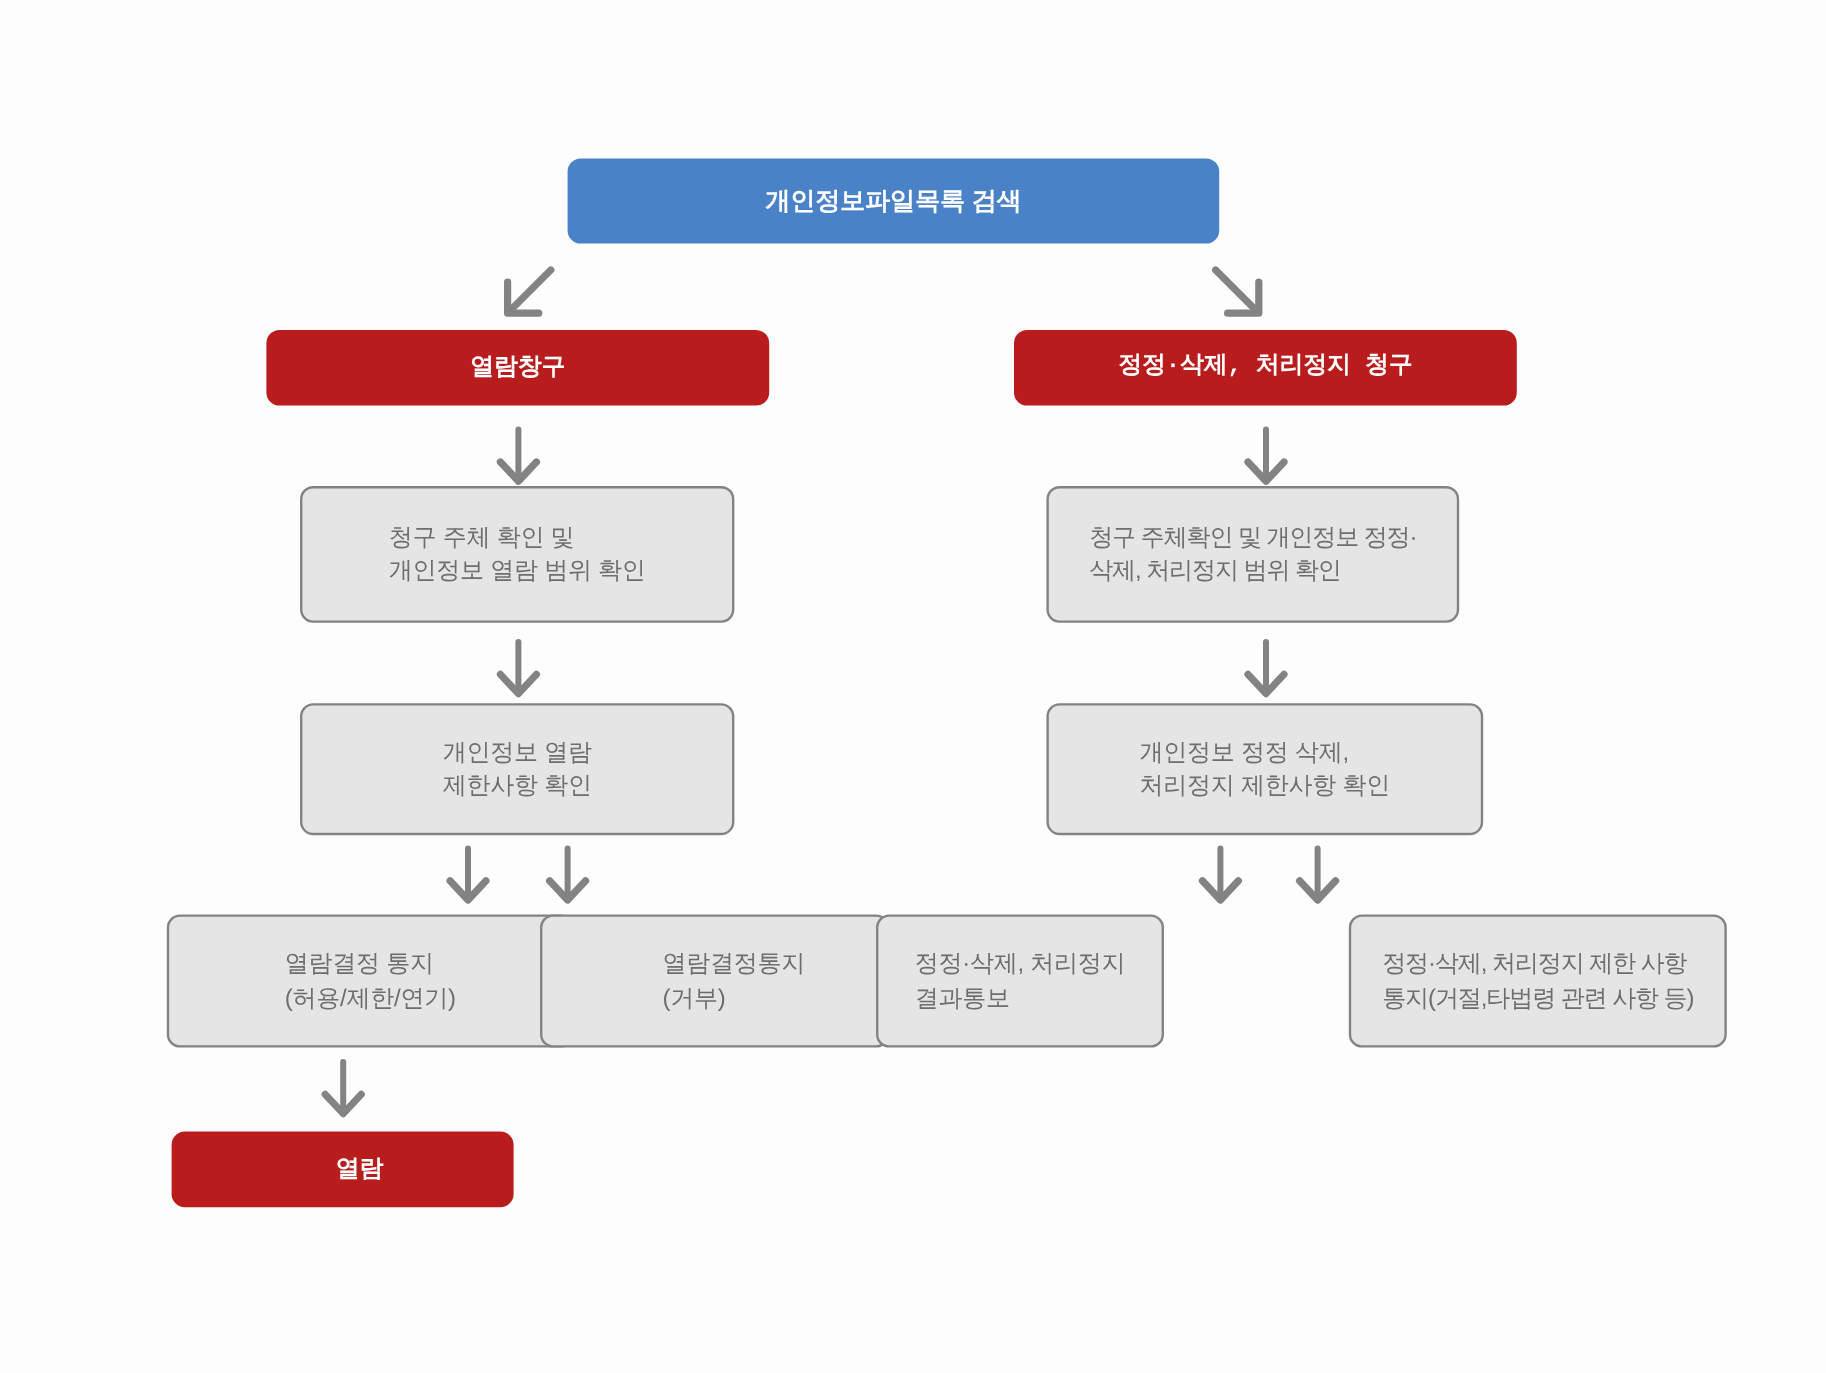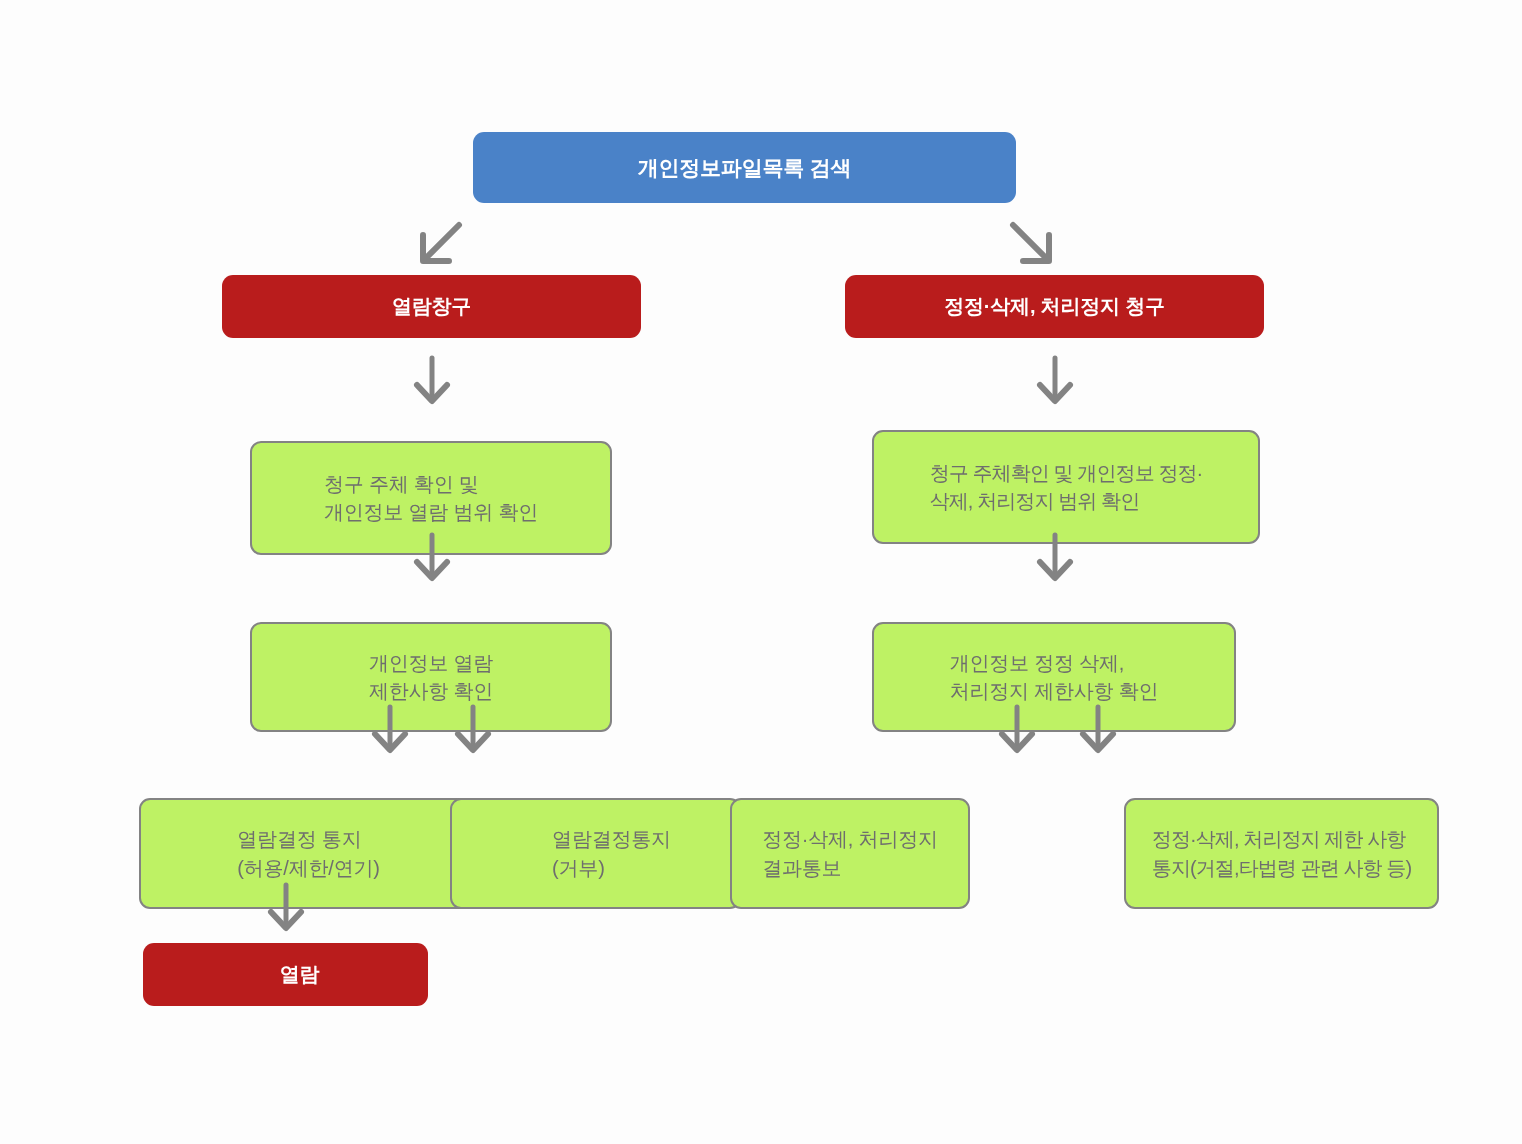--- a/index.html
+++ b/index.html
@@ -38,26 +38,25 @@
     font-size: 21px;
     font-weight: 700;
   }
   .node.teal {
     background: #b91c1c;
     color: #ffffff;
     font-size: 20px;
     font-weight: 700;
   }
   .node.plain {
-    background: #bef264;
+    background: #e5e5e5;
     border: 2px solid #838383;
     color: #6e6e6e;
     font-size: 20px;
     font-weight: 400;
-    margin-top: 36px;
   }
   .node.plain.tight {
     letter-spacing: -0.9px;
   }
 
   
   .arrow {
     position: absolute;
     pointer-events: none;
   }
@@ -82,40 +81,40 @@
 
   <div class="arrow" style="left:1006px; top:222px;">
     <svg width="52" height="44" viewBox="0 0 52 44">
       <path d="M7 3 L41 37" stroke="#838383" stroke-width="6" stroke-linecap="round" fill="none"></path>
       <path d="M43 13 L43 39 L17 39" stroke="#838383" stroke-width="6" stroke-linecap="round" stroke-linejoin="round" fill="none"></path>
     </svg>
   </div>
 
   <div class="node teal" style="left:222px; top:275px; width:419px; height:63px;">열람창구</div>
 
-  <div class="node teal" style="left:845px; top:275px; width:419px; height:63px;">정정·삭제, 처리정지 청구</div>
+  <div class="node teal" style="left:845px; top:275px; width:419px; height:63px;font-family:Liberation Mono, monospace;">정정·삭제, 처리정지 청구</div>
 
   <div class="arrow" style="left:411px; top:356px;">
     <svg width="42" height="48" viewBox="0 0 42 48">
       <path d="M21 2 L21 44" stroke="#838383" stroke-width="5" stroke-linecap="round" fill="none"></path>
       <path d="M6 29 L21 45 L36 29" stroke="#838383" stroke-width="6" stroke-linecap="round" stroke-linejoin="round" fill="none"></path>
     </svg>
   </div>
 
   <div class="arrow" style="left:1034px; top:356px;">
     <svg width="42" height="48" viewBox="0 0 42 48">
       <path d="M21 2 L21 44" stroke="#838383" stroke-width="5" stroke-linecap="round" fill="none"></path>
       <path d="M6 29 L21 45 L36 29" stroke="#838383" stroke-width="6" stroke-linecap="round" stroke-linejoin="round" fill="none"></path>
     </svg>
   </div>
 
   <div class="node plain" style="left:250px; top:405px; width:362px; height:114px;">청구 주체 확인 및
 개인정보 열람 범위 확인</div>
 
-  <div class="node plain tight" style="left:872px; top:394px; width:388px; height:114px;">청구 주체확인 및 개인정보 정정·
+  <div class="node plain tight" style="left:872px; top:405px; width:344px; height:114px;">청구 주체확인 및 개인정보 정정·
 삭제, 처리정지 범위 확인</div>
 
   <div class="arrow" style="left:411px; top:533px;">
     <svg width="42" height="48" viewBox="0 0 42 48">
       <path d="M21 2 L21 44" stroke="#838383" stroke-width="5" stroke-linecap="round" fill="none"></path>
       <path d="M6 29 L21 45 L36 29" stroke="#838383" stroke-width="6" stroke-linecap="round" stroke-linejoin="round" fill="none"></path>
     </svg>
   </div>
 
   <div class="arrow" style="left:1034px; top:533px;">

